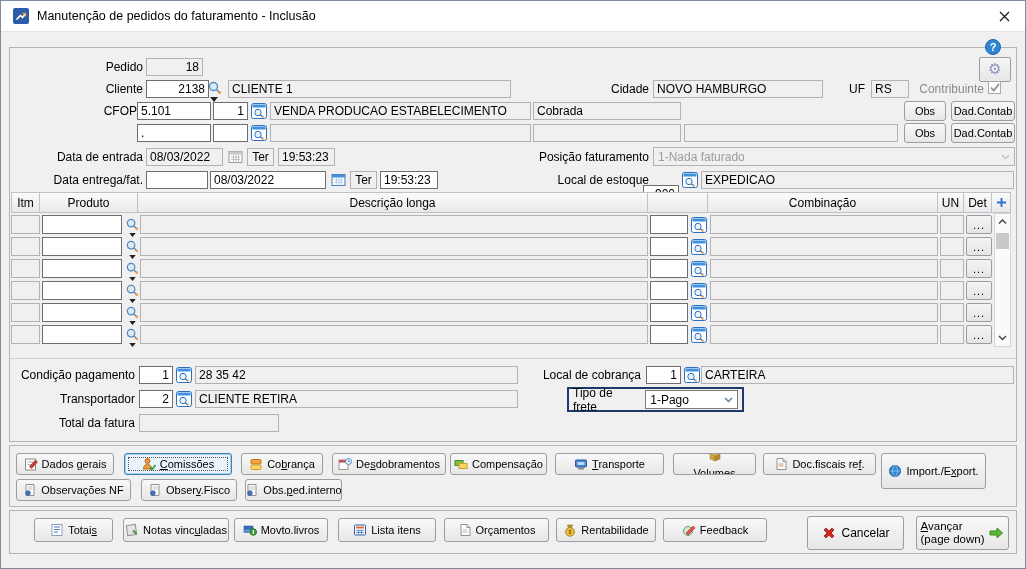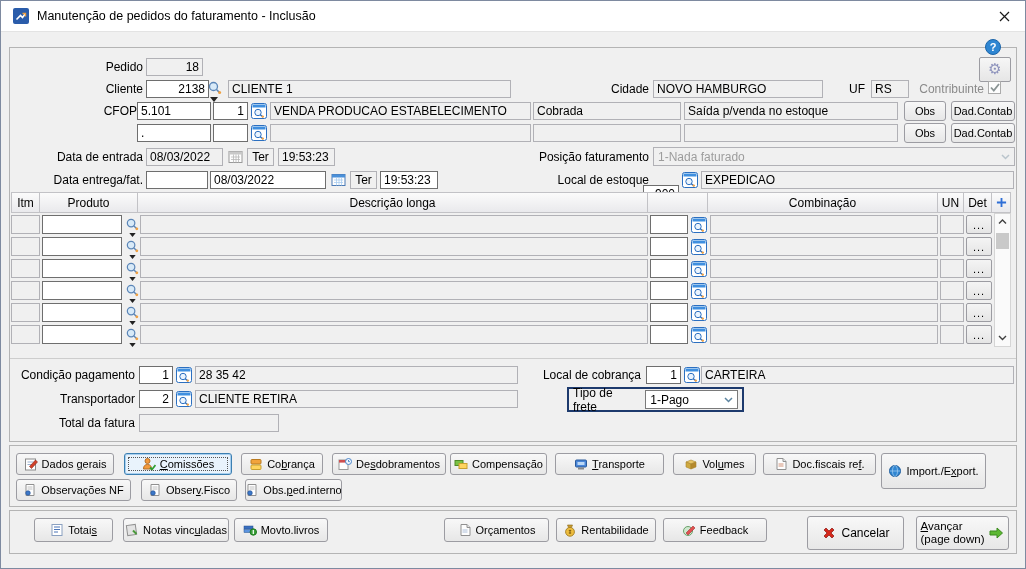--- a/index.html
+++ b/index.html
@@ -127,21 +127,20 @@
     <svg width="16" height="16" viewBox="0 0 16 16">
         <rect x="0.5" y="0.5" width="15" height="15" rx="2" fill="#fff" stroke="#2b6fc0"></rect>
         <rect x="1.5" y="1.5" width="13" height="3" fill="#3f8fdf"></rect>
         <circle cx="7" cy="9.5" r="3.2" fill="#eaf4fe" stroke="#2b6fc0"></circle>
         <path d="M9.3 11.8 L12 14" stroke="#2b6fc0" stroke-width="1.4"></path>
         <circle cx="11.8" cy="13.6" r="1.2" fill="#f0a040"></circle>
       </svg>
   </span>
   <div class="fld" style="left:269px;top:101px;width:261px;">VENDA PRODUCAO ESTABELECIMENTO</div>
   <div class="fld" style="left:532px;top:101px;width:148px;">Cobrada</div>
-  <div class="fld" style="left:683px;top:101px;width:214px;">Saída p/venda no estoque</div>
   <div class="btn" style="left:903px;top:100px;width:42px;height:20px;">Obs</div>
   <div class="btn" style="left:950px;top:100px;width:64px;height:20px;">Dad.Contab</div>
 
   <div class="fld w" style="left:136px;top:123px;width:74px;">.</div>
   <div class="fld w num" style="left:212px;top:123px;width:35px;"></div>
   <span class="lookup" style="left:249px;top:123px;">
     <svg width="16" height="16" viewBox="0 0 16 16">
         <rect x="0.5" y="0.5" width="15" height="15" rx="2" fill="#fff" stroke="#2b6fc0"></rect>
         <rect x="1.5" y="1.5" width="13" height="3" fill="#3f8fdf"></rect>
         <circle cx="7" cy="9.5" r="3.2" fill="#eaf4fe" stroke="#2b6fc0"></circle>
@@ -526,21 +525,21 @@
   <div class="btn" style="left:554px;top:452px;width:109px;height:22px;">
     <span>
         <svg width="14" height="14" viewBox="0 0 14 14">
           <rect x="1.5" y="3" width="11" height="7" rx="1" fill="#4a86d8" stroke="#2a5a9a"></rect>
           <rect x="3.5" y="5" width="7" height="3" fill="#bcd8f5"></rect>
           <rect x="4" y="10.5" width="6" height="2" fill="#888"></rect>
         </svg>
       </span>
     <span><u>T</u>ransporte</span>
   </div>
-  <div class="btn" style="left:672px;top:452px;width:83px;height:22px;">
+  <div class="btn" style="left:672px;top:452px;width:83px;height:22px;flex-direction:column;">
     <span>
         <svg width="14" height="14" viewBox="0 0 14 14">
           <path d="M2 5 L7 3 L12 5 L7 7 Z" fill="#e8c566" stroke="#a8852e" stroke-width="0.6"></path>
           <path d="M2 5 L7 7 V12 L2 10 Z" fill="#cfa93f" stroke="#a8852e" stroke-width="0.6"></path>
           <path d="M12 5 L7 7 V12 L12 10 Z" fill="#b5892c" stroke="#a8852e" stroke-width="0.6"></path>
         </svg>
       </span>
     <span>Vol<u>u</u>mes</span>
   </div>
   <div class="btn" style="left:762px;top:452px;width:113px;height:22px;">
@@ -616,20 +615,30 @@
   <div class="btn" style="left:233px;top:517px;width:94px;height:24px;">
     <span>
         <svg width="14" height="14" viewBox="0 0 14 14">
           <rect x="1" y="3" width="9" height="3" fill="#3a6fc0" stroke="#24508e" stroke-width="0.5"></rect>
           <rect x="1" y="6.5" width="9" height="3" fill="#5b94e0" stroke="#24508e" stroke-width="0.5"></rect>
           <circle cx="10.3" cy="9" r="3.2" fill="#3aa03a" stroke="#1e7a1e"></circle>
           <path d="M10.3 7 v4" stroke="#fff" stroke-width="1.2"></path>
         </svg>
       </span>
     <span>Movto.livros</span>
+  </div>
+  <div class="btn" style="left:337px;top:517px;width:98px;height:24px;">
+    <span>
+        <svg width="14" height="14" viewBox="0 0 14 14">
+          <rect x="1.5" y="2" width="11" height="10" rx="1" fill="#fff" stroke="#2a5fb0"></rect>
+          <rect x="3" y="3.5" width="8" height="2" fill="#e86830"></rect>
+          <path d="M3 7.3 h8 M3 9.6 h8 M5.7 7.3 v4 M8.4 7.3 v4" stroke="#2a5fb0" stroke-width="0.7"></path>
+        </svg>
+      </span>
+    <span>Lista itens</span>
   </div>
   <div class="btn" style="left:443px;top:517px;width:105px;height:24px;">
     <span>
         <svg width="14" height="14" viewBox="0 0 14 14">
           <path d="M3 1.5 h6 l3 3 V12.5 H3 Z" fill="#fdfdfd" stroke="#909090"></path>
           <path d="M9 1.5 v3 h3" fill="#e8e8e8" stroke="#909090"></path>
           <path d="M4.5 7 h5 M4.5 9 h5" stroke="#9ab0d0" stroke-width="0.8"></path>
         </svg>
       </span>
     <span>Orçamentos</span>

